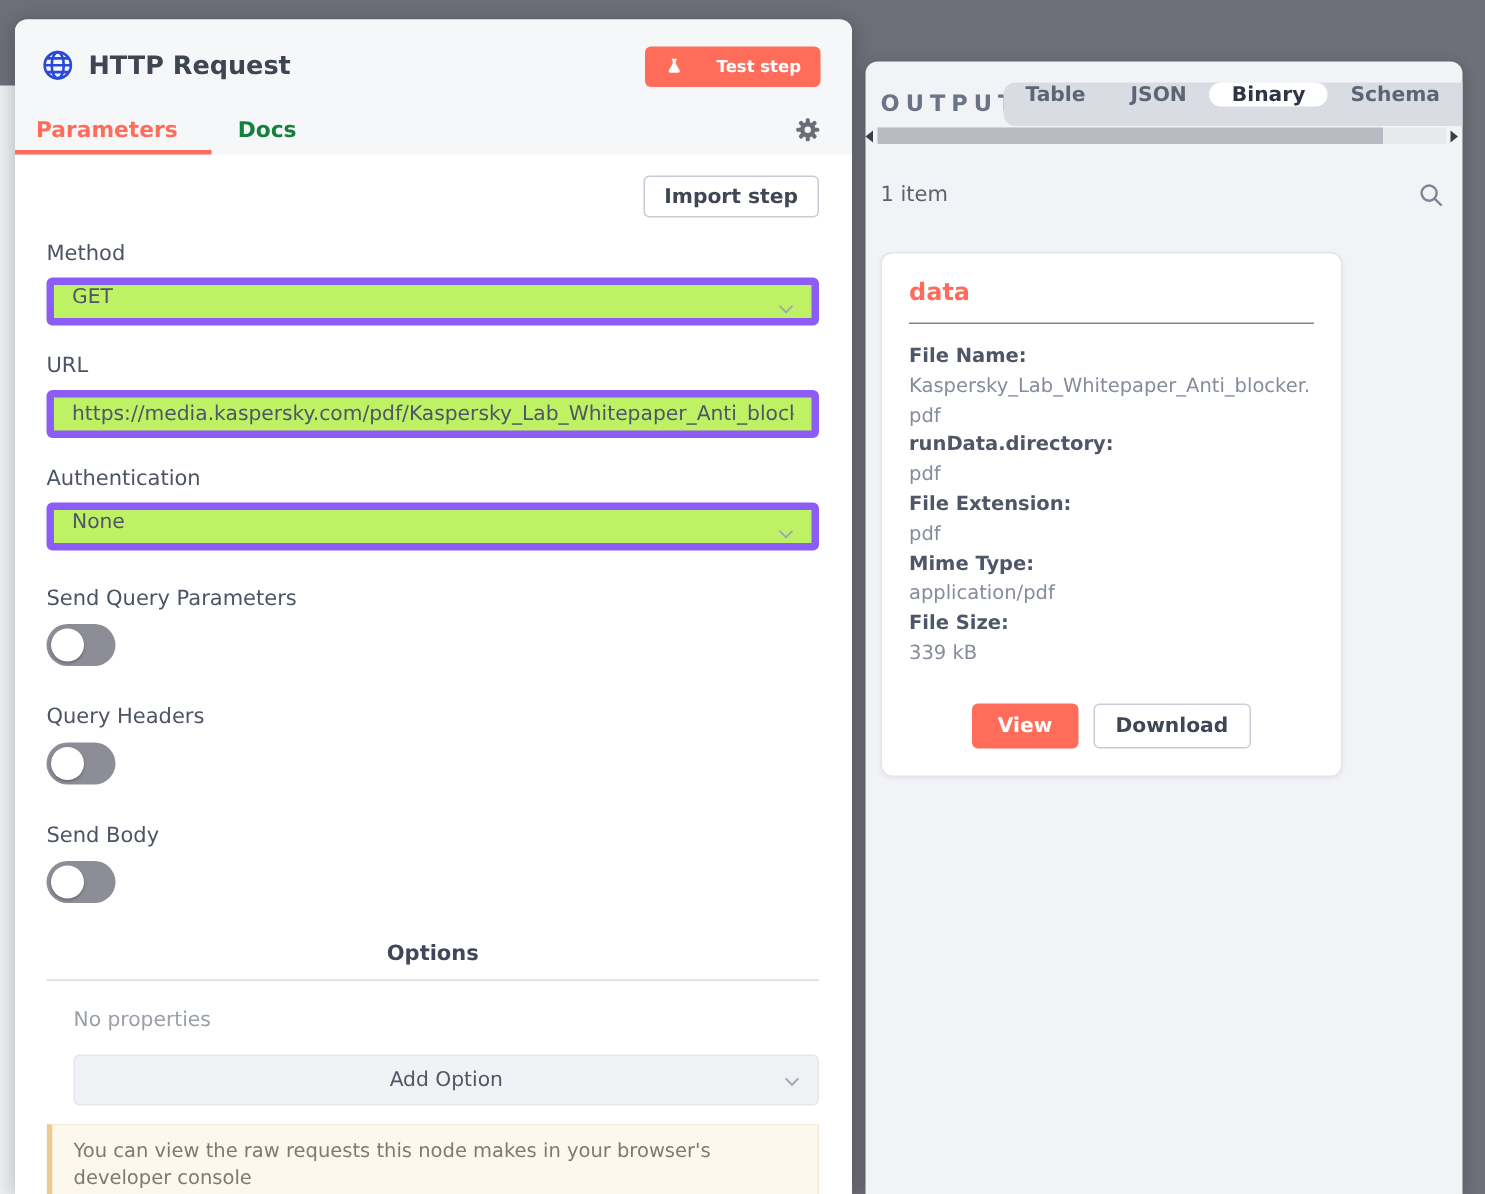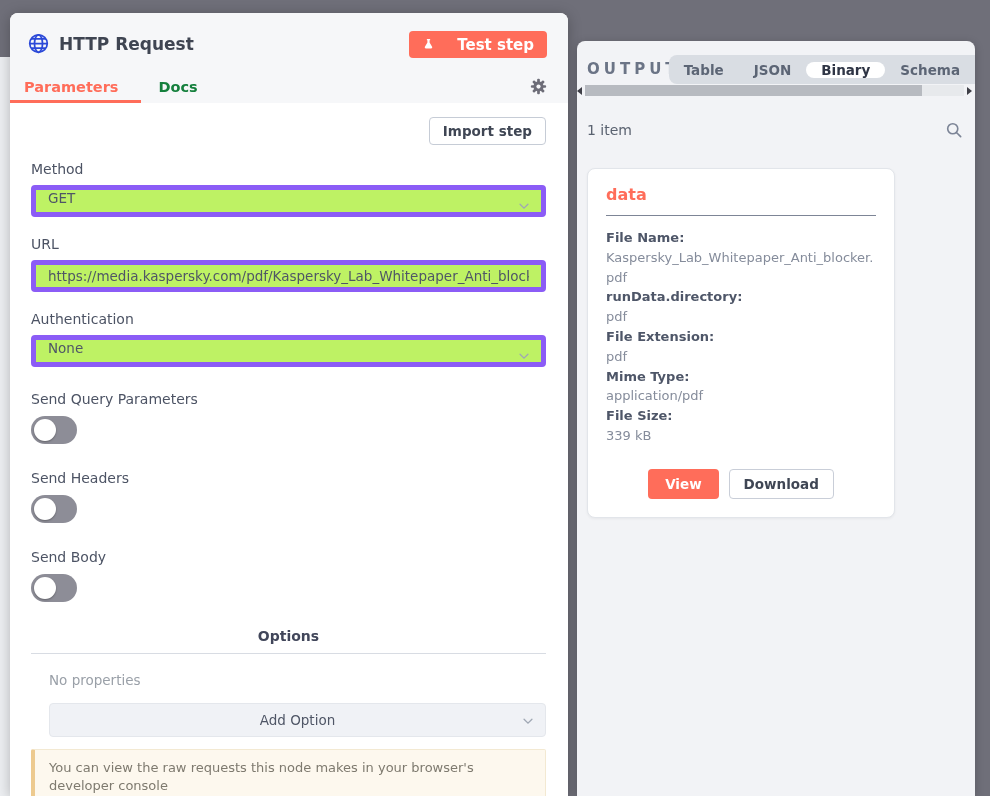--- a/index.html
+++ b/index.html
@@ -19,21 +19,21 @@
     background:#fff; border-radius:8px 8px 0 0;
     box-shadow:0 2px 14px rgba(0,0,0,.25);
   }
   .ndv-header { background:#f6f7f9; border-radius:8px 8px 0 0; position:relative; height:90px; }
   .title-row { display:flex; align-items:center; padding:20px 22px 0 18px; }
   .node-icon { display:flex; margin-right:10px; }
   .node-title { font-size:17px; font-weight:700; color:#3f4552; }
   .test-step-btn {
     position:absolute; right:21px; top:18px; height:27px;
     background:#ff6d5a; color:#fff; border:none; border-radius:4px;
-    font-family:inherit; font-size:15px; font-weight:600;
+    font-family:inherit; font-size:11px; font-weight:600;
     display:flex; align-items:center; gap:22px; padding:0 13px; cursor:pointer;
   }
   .tabs-row { position:absolute; left:0; bottom:0; right:0; height:33px; display:flex; align-items:center; padding-left:14px; }
   .tab { font-size:14.5px; font-weight:600; color:#15803d; margin-right:40px; cursor:pointer; }
   .tab.active { color:#ff6d5a; }
   .tab-underline { position:absolute; left:0; bottom:0; width:131px; height:3px; background:#ff6d5a; }
   .gear { position:absolute; right:21px; bottom:8px; cursor:pointer; display:flex; }
 
   .ndv-body { padding:14px 22px 0 21px; }
   .import-row { display:flex; justify-content:flex-end; margin-bottom:16px; }
@@ -85,21 +85,21 @@
   .output-panel {
     position:absolute; left:577px; top:41px; width:398px; bottom:0;
     background:#f2f3f6; border-radius:8px 8px 0 0;
     box-shadow:0 2px 10px rgba(0,0,0,.2);
   }
   .output-title-row { position:absolute; left:10px; top:18px; display:flex; align-items:center; gap:9px; }
   .output-title { font-size:15px; font-weight:600; letter-spacing:4px; color:#6b7486; }
   .segmented {
     position:absolute; right:0; top:14px; height:29px;
     background:#d9dde3; border-radius:8px 0 0 8px;
-    display:flex; align-items:center;
+    display:flex; align-items:flex-start;
   }
   .segment {
     display:flex; align-items:center; padding:0 15px;
     font-size:13.5px; font-weight:600; color:#5c6575; cursor:pointer; border-radius:8px;
   }
   .segment.active { background:#fff; color:#2f3545; }
 
   .hscrollbar { position:absolute; left:0; right:3px; top:43px; height:13px; display:flex; align-items:center; gap:3px; }
   .sb-arrow { width:0; height:0; cursor:pointer; }
   .sb-arrow.left  { border-top:4px solid transparent; border-bottom:4px solid transparent; border-right:5px solid #3e3e46; }
@@ -207,21 +207,21 @@
         </span>
       </div>
     </div>
 
     <div class="toggle-group" style="margin-top:24px;">
       <div class="toggle-label">Send Query Parameters</div>
       <div class="switch"></div>
     </div>
 
     <div class="toggle-group">
-      <div class="toggle-label">Send Headers</div>
+      <div class="toggle-label">Query Headers</div>
       <div class="switch"></div>
     </div>
 
     <div class="toggle-group">
       <div class="toggle-label">Send Body</div>
       <div class="switch"></div>
     </div>
 
     <div class="options-heading">Options</div>
     <div class="no-props">No properties</div>

